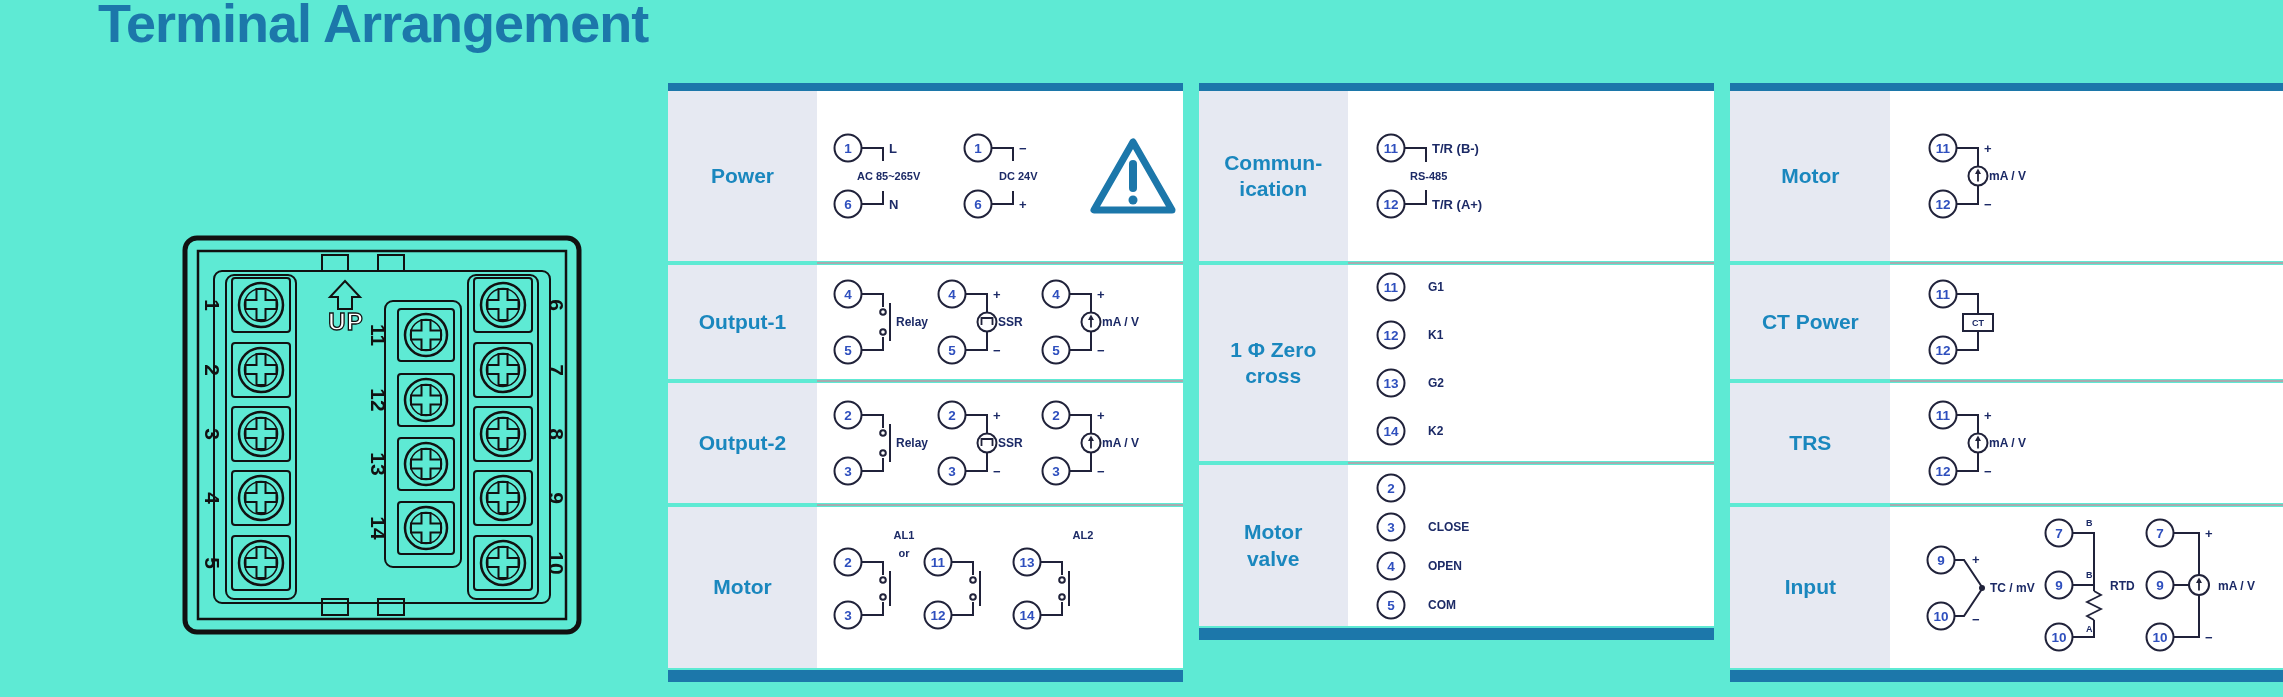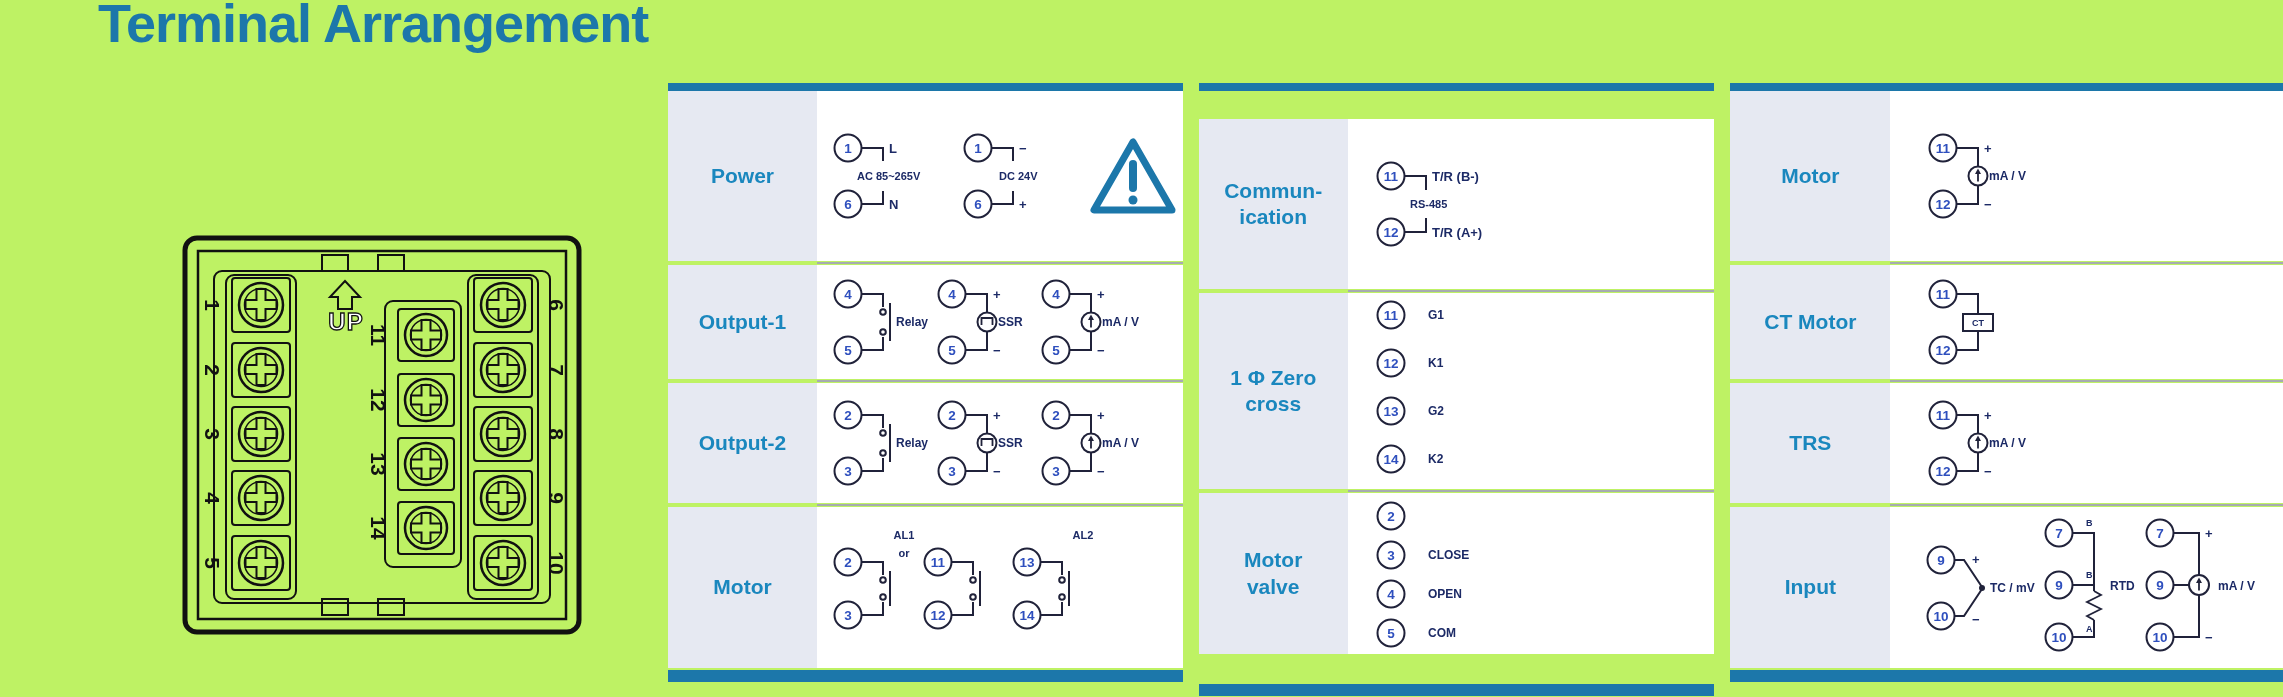--- a/index.html
+++ b/index.html
@@ -1,32 +1,32 @@
 <!DOCTYPE html>
 <html><head>
 <meta charset="utf-8">
 <style>
   html,body{margin:0;padding:0;background:#fff;}
   body{font-family:"Liberation Sans",sans-serif;}
-  .stage{position:relative;width:2283px;height:697px;background:#bef264;overflow:hidden;}
+  .stage{position:relative;width:2283px;height:697px;background:#5eead4;overflow:hidden;}
 
   
   .title{position:absolute;left:98px;top:-8px;margin:0;font-size:54px;font-weight:bold;color:#1c77aa;letter-spacing:-1px;}
   .banner{position:absolute;left:0;top:92px;width:656px;height:85px;background:#1c77aa;
           clip-path:polygon(0 0,100% 0,calc(100% - 48px) 100%,0 100%);}
   .banner span{display:block;padding-left:188px;line-height:84px;font-size:40px;font-weight:bold;color:#fff;letter-spacing:1px;}
 
   
   .device{position:absolute;left:182px;top:235px;}
 
   
   .table{position:absolute;left:668px;top:83px;width:1615px;display:flex;gap:16px;}
   .group{display:flex;flex-direction:column;}
   .g1{width:515px;}
-  .g2{width:516px;gap:28px;}
+  .g2{width:516px;}
   .g3{width:553px;}
   .bar{height:8px;background:#1c77aa;}
   .bar.bottom{height:12px;margin-top:2px;}
   .grid{display:grid;row-gap:4px;}
   .g1 .grid,.g2 .grid{grid-template-columns:149px 1fr;}
   .g3 .grid{grid-template-columns:160px 1fr;}
   .grid{grid-auto-rows:auto;}
   .lbl{background:#e6e9f2;display:flex;flex-direction:column;align-items:center;justify-content:center;
        text-align:center;color:#1a87be;font-size:21px;font-weight:bold;line-height:1.25;}
   .dia{background:#fff;display:flex;align-items:center;position:relative;}
@@ -438,21 +438,21 @@
             <circle class="term" cx="17" cy="76" r="13.5"></circle>
             <text class="tn" x="17" y="25">11</text>
             <text class="tn" x="17" y="81">12</text>
             <text class="wl" x="58" y="25">+</text>
             <text class="wl" x="58" y="81">−</text>
             <text class="tag" x="63" y="52">mA / V</text>
           </svg>
         </div>
 
         <div class="lbl r2">
-            <span>CT Motor</span>
+            <span>CT Power</span>
           </div>
         <div class="dia r2 sep" style="padding-left:36px;">
           <svg width="150" height="96" viewBox="0 0 150 96">
             <path class="wire" d="M30.5 20 H52 V40"></path>
             <path class="wire" d="M30.5 76 H52 V57"></path>
             <rect class="term" x="37" y="40" width="30" height="17"></rect>
             <circle class="term" cx="17" cy="20" r="13.5"></circle>
             <circle class="term" cx="17" cy="76" r="13.5"></circle>
             <text class="tn" x="17" y="25">11</text>
             <text class="tn" x="17" y="81">12</text>

